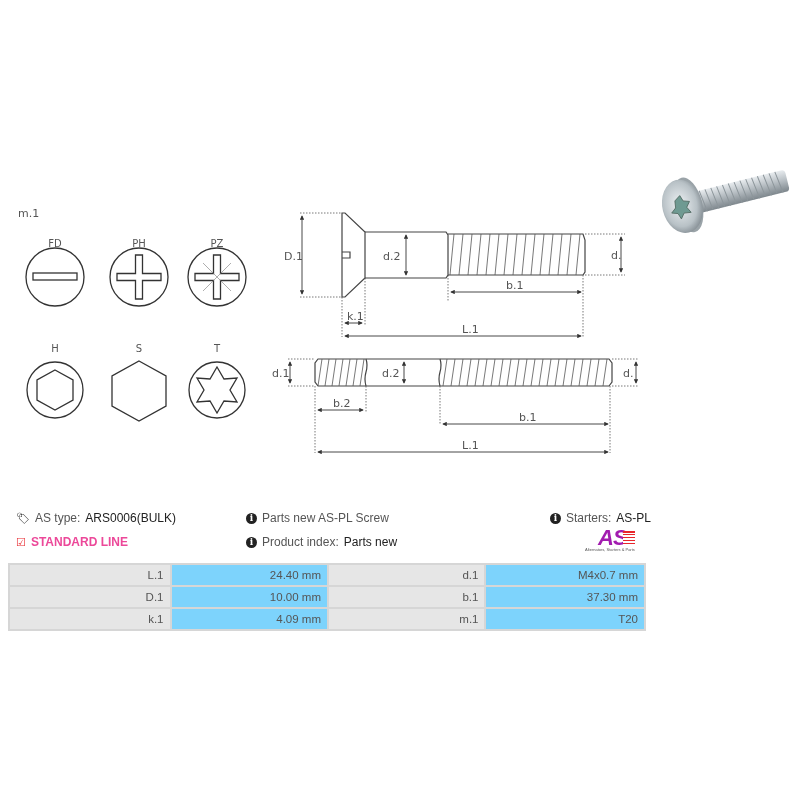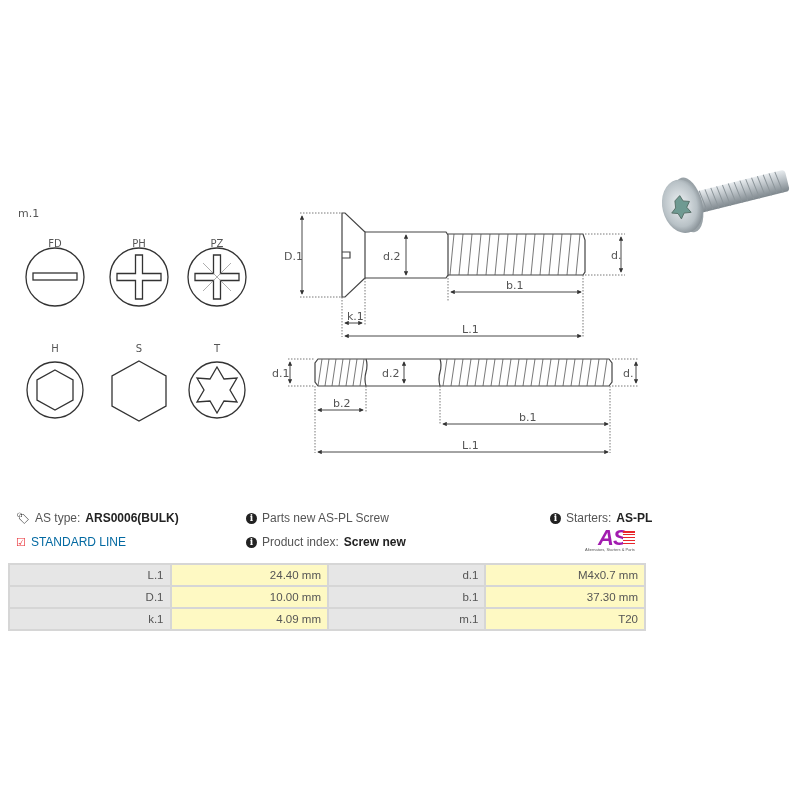--- a/index.html
+++ b/index.html
@@ -1,26 +1,26 @@
 <!DOCTYPE html>
 <html><head>
 <meta charset="utf-8">
 <style>
   html, body { margin:0; padding:0; background:#ffffff; }
   body { width:800px; height:800px; position:relative; overflow:hidden; font-family:"Liberation Sans", sans-serif; color:#555; }
   .abs { position:absolute; }
   svg text { font-family:"DejaVu Sans", sans-serif; fill:#555; }
   .info { font-size:12px; color:#555; display:flex; align-items:center; gap:5px; white-space:nowrap; }
-  .info b { color:#222; font-weight:bold; }
-  .red { color:#0369a1; font-weight:normal; }
+  .info b { color:#222; font-weight:normal; }
+  .red { color:#ec4899; font-weight:bold; }
   .ico-circle { display:inline-block; width:11px; height:11px; border-radius:50%; background:#222; color:#fff; font-size:9px; line-height:11px; text-align:center; font-weight:bold; font-family:"DejaVu Serif", serif; }
   table.spec { position:absolute; left:8px; top:563px; width:638px; border-collapse:collapse; font-size:11.5px; color:#555; }
   table.spec td { border:2px solid #d6d6d6; height:20px; padding:0 6px; text-align:right; }
   table.spec td.k { background:#e6e6e6; }
-  table.spec td.v { background:#fef9c3;text-align:right; }
+  table.spec td.v { background:#7dd3fc;text-align:right; }
 </style>
 </head>
 <body>
 
 <svg class="abs" style="left:650px;top:160px;" width="145" height="80" viewBox="0 0 145 80">
   <defs>
     <linearGradient id="shaft" x1="0" y1="0" x2="0" y2="1">
       <stop offset="0" stop-color="#e8ecef"></stop>
         <stop offset="0.45" stop-color="#b9c0c5"></stop>
         <stop offset="1" stop-color="#7d868c"></stop>
@@ -178,21 +178,21 @@
 </div>
 
 <div class="abs info" style="left:246px;top:511px;">
   <span class="ico-circle">i</span>
   <span>Parts new AS-PL Screw</span>
 </div>
 
 <div class="abs info" style="left:246px;top:535px;">
   <span class="ico-circle">i</span>
   <span>Product index:</span>
-  <b>Screw new</b>
+  <b>Parts new</b>
 </div>
 
 <div class="abs info" style="left:550px;top:511px;">
   <span class="ico-circle">i</span>
   <span>Starters:</span>
   <b>AS-PL</b>
 </div>
 
 <div class="abs" style="left:585px;top:529px;width:70px;height:26px;">
   <div style="position:absolute;left:13px;top:0;font-family:'Liberation Sans',sans-serif;font-weight:bold;font-style:italic;font-size:22px;color:#a21caf;letter-spacing:-1px;line-height:17px;text-align:center;">AS</div>

